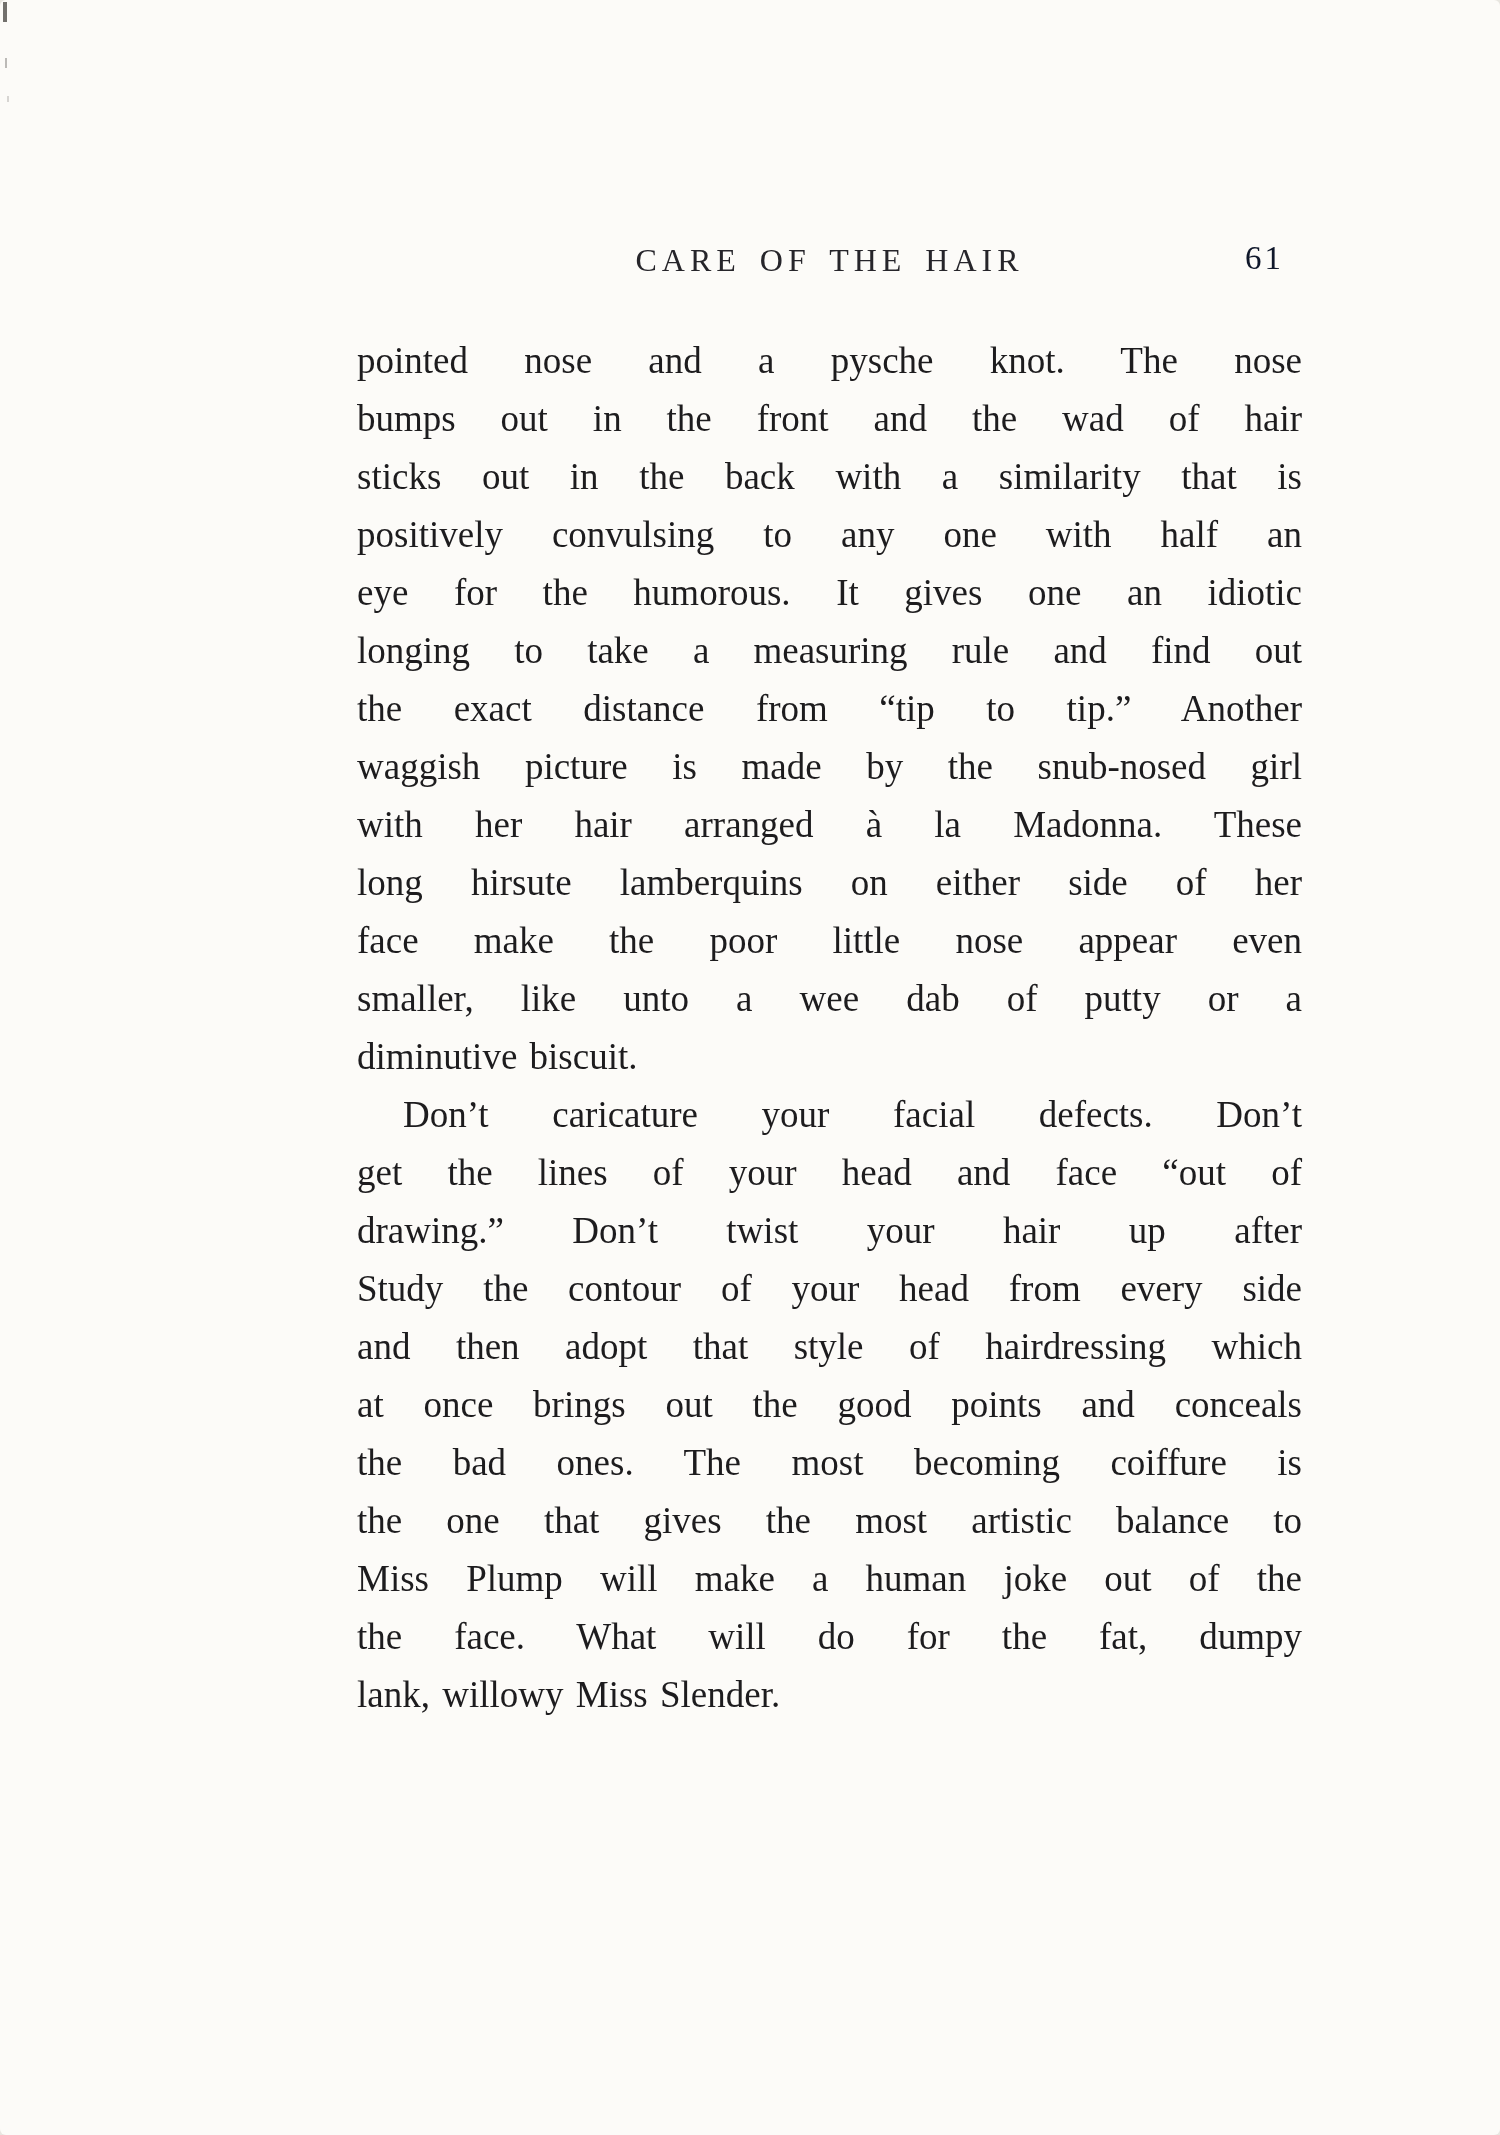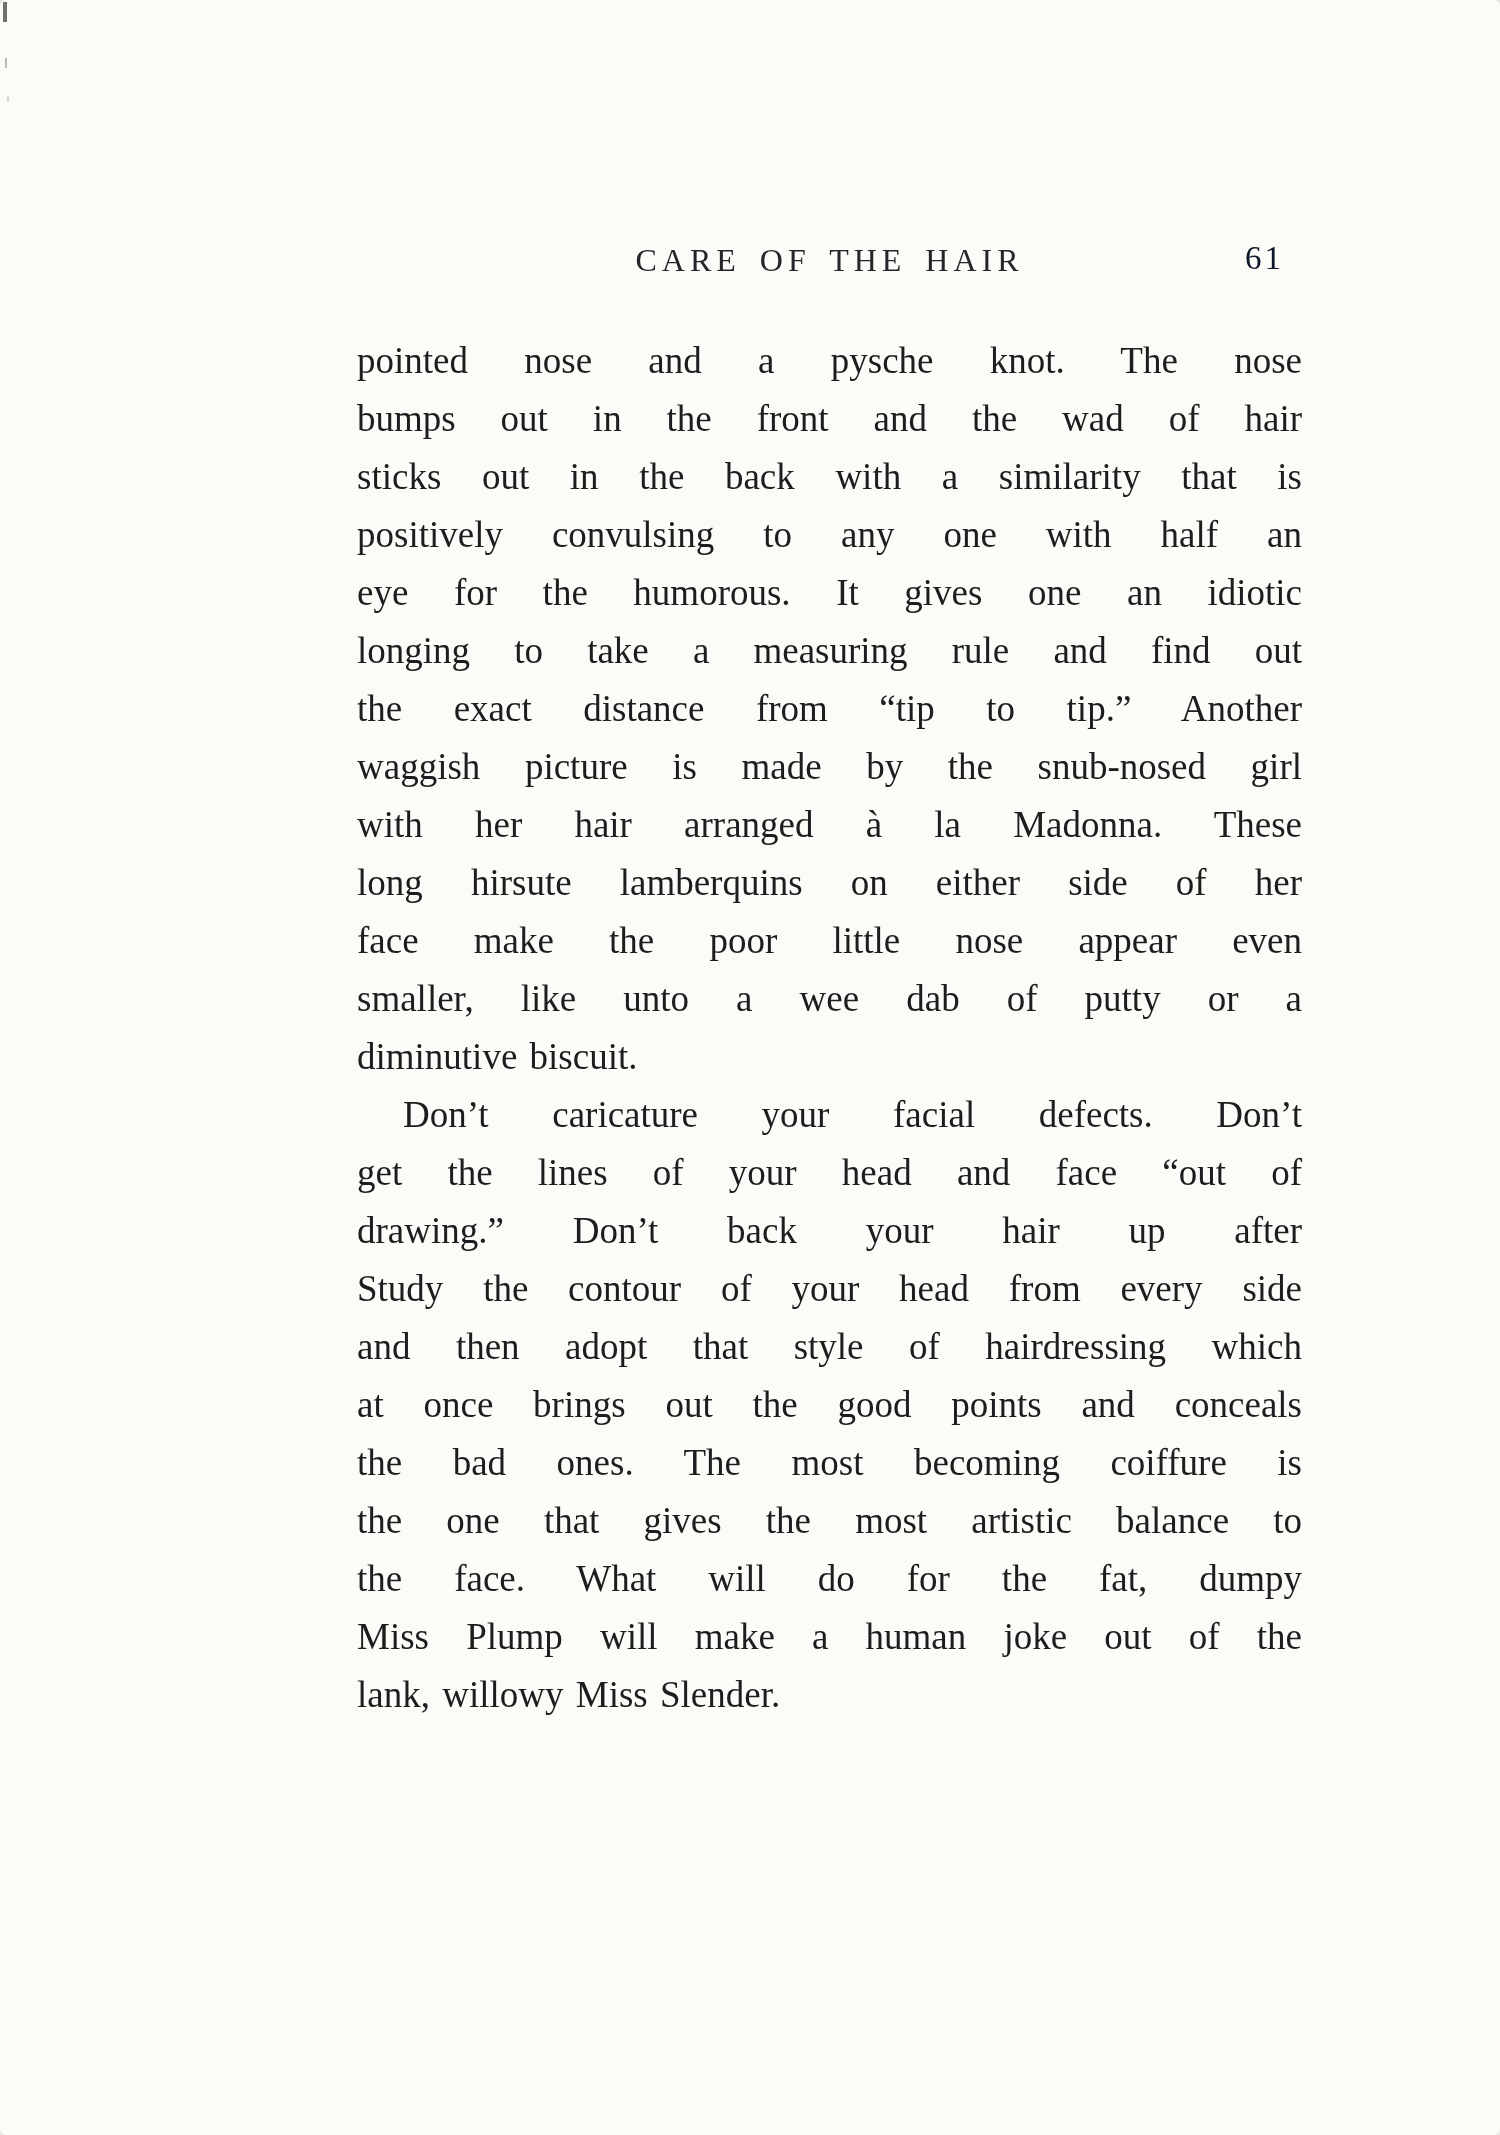--- a/index.html
+++ b/index.html
@@ -99,24 +99,24 @@
       <div class="line">longing to take a measuring rule and find out</div>
       <div class="line">the exact distance from “tip to tip.”  Another</div>
       <div class="line">waggish picture is made by the snub-nosed girl</div>
       <div class="line">with her hair arranged à la Madonna.  These</div>
       <div class="line">long hirsute lamberquins on either side of her</div>
       <div class="line">face make the poor little nose appear even</div>
       <div class="line">smaller, like unto a wee dab of putty or a</div>
       <div class="line last">diminutive biscuit.</div>
       <div class="line indent">Don’t caricature your facial defects.  Don’t</div>
       <div class="line">get the lines of your head and face “out of</div>
-      <div class="line">drawing.”  Don’t back your hair up after</div>
+      <div class="line">drawing.”  Don’t twist your hair up after</div>
       <div class="line">Study the contour of your head from every side</div>
       <div class="line">and then adopt that style of hairdressing which</div>
       <div class="line">at once brings out the good points and conceals</div>
       <div class="line">the bad ones.  The most becoming coiffure is</div>
       <div class="line">the one that gives the most artistic balance to</div>
+      <div class="line">Miss Plump will make a human joke out of the</div>
       <div class="line">the face.  What will do for the fat, dumpy</div>
-      <div class="line">Miss Plump will make a human joke out of the</div>
       <div class="line last">lank, willowy Miss Slender.</div>
     </div>
 
 </div>
 
 </body></html>

